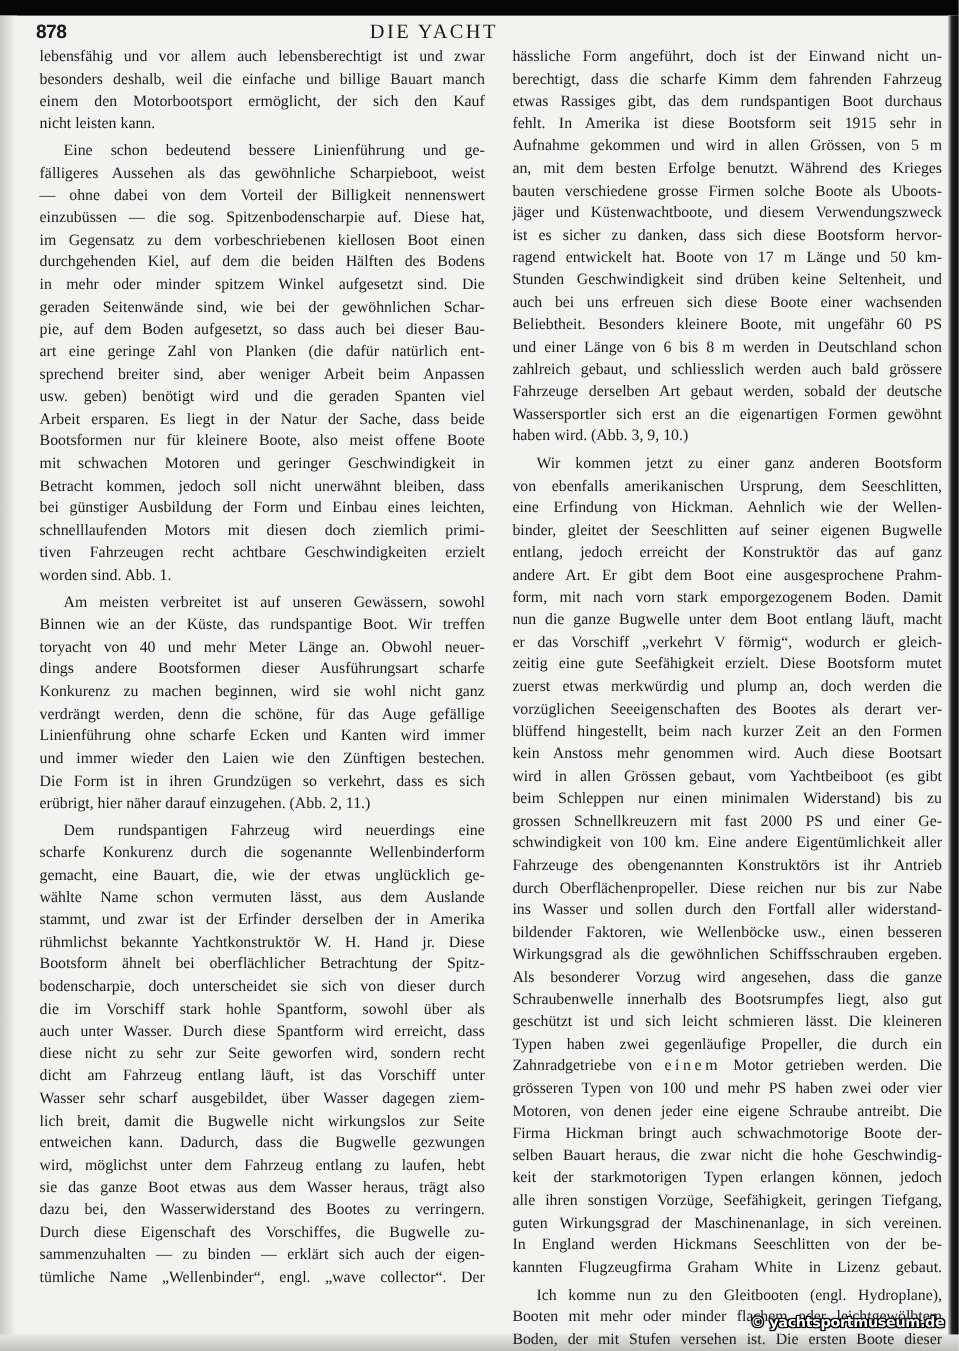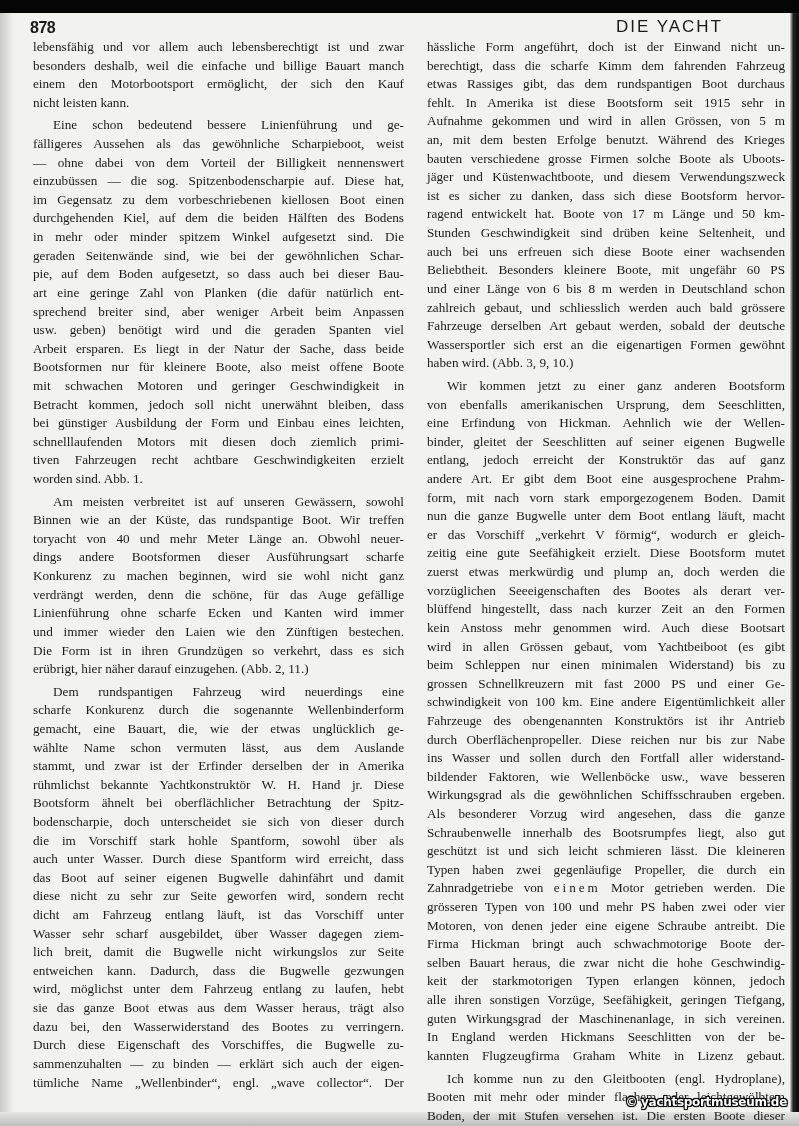--- a/index.html
+++ b/index.html
@@ -12,22 +12,22 @@
   }
   .top-band { position: absolute; left: 0; top: 0; width: 799px; height: 13px; background: #050505; }
   .right-band { position: absolute; right: 0; top: 13px; width: 9px; height: 1100px;
     background: linear-gradient(to right, #d9d9d9 0, #222 35%, #0a0a0a 100%); }
   .bottom-shade { position: absolute; left: 0; bottom: 0; width: 799px; height: 14px;
     background: linear-gradient(to bottom, #e6e6e4, #bdbdbb); }
   .left-shade { position: absolute; left: 0; top: 13px; width: 14px; height: 1113px;
     background: linear-gradient(to right, #c9c9c7, #f2f2f0); }
   .page-number { position: absolute; left: 30px; top: 19px; font-size: 16px; font-weight: bold;
     font-family: "Liberation Sans", sans-serif; letter-spacing: -0.5px; text-align: center; }
-  .running-head { position: absolute; left: 0; width: 723px; top: 17px; text-align: right;
-    font-family: Liberation Sans, sans-serif; font-size: 17px; letter-spacing: 2px; }
+  .running-head { position: absolute; left: 0; width: 723px; top: 17px; text-align: center;
+    font-family: Liberation Serif, serif; font-size: 17px; letter-spacing: 2px; }
   .column { position: absolute; top: 38px; width: 371px; font-size: 13.2px; line-height: 18.62px; }
   .col-left { left: 33px; }
   .col-right { left: 427px; width: 358px; }
   .line { display: block; text-align: justify; text-align-last: justify; white-space: nowrap; height: 18.62px; overflow: visible; }
   .line.last { text-align-last: left; }
   .line.indent { padding-left: 20px; }
   .para { margin: 0 0 4px 0; }
   .watermark { position: absolute; right: 12px; bottom: 17px; font-family: "DejaVu Sans", sans-serif;
     font-size: 12px; font-weight: bold; color: #fff; letter-spacing: -0.3px;
     text-shadow: 0 0 2px #000, 0 0 2px #000, 1px 1px 0 #000, -1px -1px 0 #000, 1px -1px 0 #000, -1px 1px 0 #000; }
@@ -89,21 +89,20 @@
       <span class="line indent">Dem rundspantigen Fahrzeug wird neuerdings eine</span>
       <span class="line">scharfe Konkurenz durch die sogenannte Wellenbinderform</span>
       <span class="line">gemacht, eine Bauart, die, wie der etwas unglücklich ge-</span>
       <span class="line">wählte Name schon vermuten lässt, aus dem Auslande</span>
       <span class="line">stammt, und zwar ist der Erfinder derselben der in Amerika</span>
       <span class="line">rühmlichst bekannte Yachtkonstruktör W. H. Hand jr. Diese</span>
       <span class="line">Bootsform ähnelt bei oberflächlicher Betrachtung der Spitz-</span>
       <span class="line">bodenscharpie, doch unterscheidet sie sich von dieser durch</span>
       <span class="line">die im Vorschiff stark hohle Spantform, sowohl über als</span>
       <span class="line">auch unter Wasser. Durch diese Spantform wird erreicht, dass</span>
-      <span class="line">das Boot auf seiner eigenen Bugwelle dahinfährt und damit</span>
       <span class="line">diese nicht zu sehr zur Seite geworfen wird, sondern recht</span>
       <span class="line">dicht am Fahrzeug entlang läuft, ist das Vorschiff unter</span>
       <span class="line">Wasser sehr scharf ausgebildet, über Wasser dagegen ziem-</span>
       <span class="line">lich breit, damit die Bugwelle nicht wirkungslos zur Seite</span>
       <span class="line">entweichen kann. Dadurch, dass die Bugwelle gezwungen</span>
       <span class="line">wird, möglichst unter dem Fahrzeug entlang zu laufen, hebt</span>
       <span class="line">sie das ganze Boot etwas aus dem Wasser heraus, trägt also</span>
       <span class="line">dazu bei, den Wasserwiderstand des Bootes zu verringern.</span>
       <span class="line">Durch diese Eigenschaft des Vorschiffes, die Bugwelle zu-</span>
       <span class="line">sammenzuhalten — zu binden — erklärt sich auch der eigen-</span>
@@ -137,30 +136,30 @@
       <span class="line">eine Erfindung von Hickman. Aehnlich wie der Wellen-</span>
       <span class="line">binder, gleitet der Seeschlitten auf seiner eigenen Bugwelle</span>
       <span class="line">entlang, jedoch erreicht der Konstruktör das auf ganz</span>
       <span class="line">andere Art. Er gibt dem Boot eine ausgesprochene Prahm-</span>
       <span class="line">form, mit nach vorn stark emporgezogenem Boden. Damit</span>
       <span class="line">nun die ganze Bugwelle unter dem Boot entlang läuft, macht</span>
       <span class="line">er das Vorschiff „verkehrt V förmig“, wodurch er gleich-</span>
       <span class="line">zeitig eine gute Seefähigkeit erzielt. Diese Bootsform mutet</span>
       <span class="line">zuerst etwas merkwürdig und plump an, doch werden die</span>
       <span class="line">vorzüglichen Seeeigenschaften des Bootes als derart ver-</span>
-      <span class="line">blüffend hingestellt, dass nach kurzer Zeit an den Formen</span>
+      <span class="line">blüffend hingestellt, beim nach kurzer Zeit an den Formen</span>
       <span class="line">kein Anstoss mehr genommen wird. Auch diese Bootsart</span>
       <span class="line">wird in allen Grössen gebaut, vom Yachtbeiboot (es gibt</span>
       <span class="line">beim Schleppen nur einen minimalen Widerstand) bis zu</span>
       <span class="line">grossen Schnellkreuzern mit fast 2000 PS und einer Ge-</span>
       <span class="line">schwindigkeit von 100 km. Eine andere Eigentümlichkeit aller</span>
       <span class="line">Fahrzeuge des obengenannten Konstruktörs ist ihr Antrieb</span>
       <span class="line">durch Oberflächenpropeller. Diese reichen nur bis zur Nabe</span>
       <span class="line">ins Wasser und sollen durch den Fortfall aller widerstand-</span>
-      <span class="line">bildender Faktoren, wie Wellenböcke usw., wave besseren</span>
+      <span class="line">bildender Faktoren, wie Wellenböcke usw., einen besseren</span>
       <span class="line">Wirkungsgrad als die gewöhnlichen Schiffsschrauben ergeben.</span>
       <span class="line">Als besonderer Vorzug wird angesehen, dass die ganze</span>
       <span class="line">Schraubenwelle innerhalb des Bootsrumpfes liegt, also gut</span>
       <span class="line">geschützt ist und sich leicht schmieren lässt. Die kleineren</span>
       <span class="line">Typen haben zwei gegenläufige Propeller, die durch ein</span>
       <span class="line">Zahnradgetriebe von <span class="spaced">einem</span> Motor getrieben werden. Die</span>
       <span class="line">grösseren Typen von 100 und mehr PS haben zwei oder vier</span>
       <span class="line">Motoren, von denen jeder eine eigene Schraube antreibt. Die</span>
       <span class="line">Firma Hickman bringt auch schwachmotorige Boote der-</span>
       <span class="line">selben Bauart heraus, die zwar nicht die hohe Geschwindig-</span>

